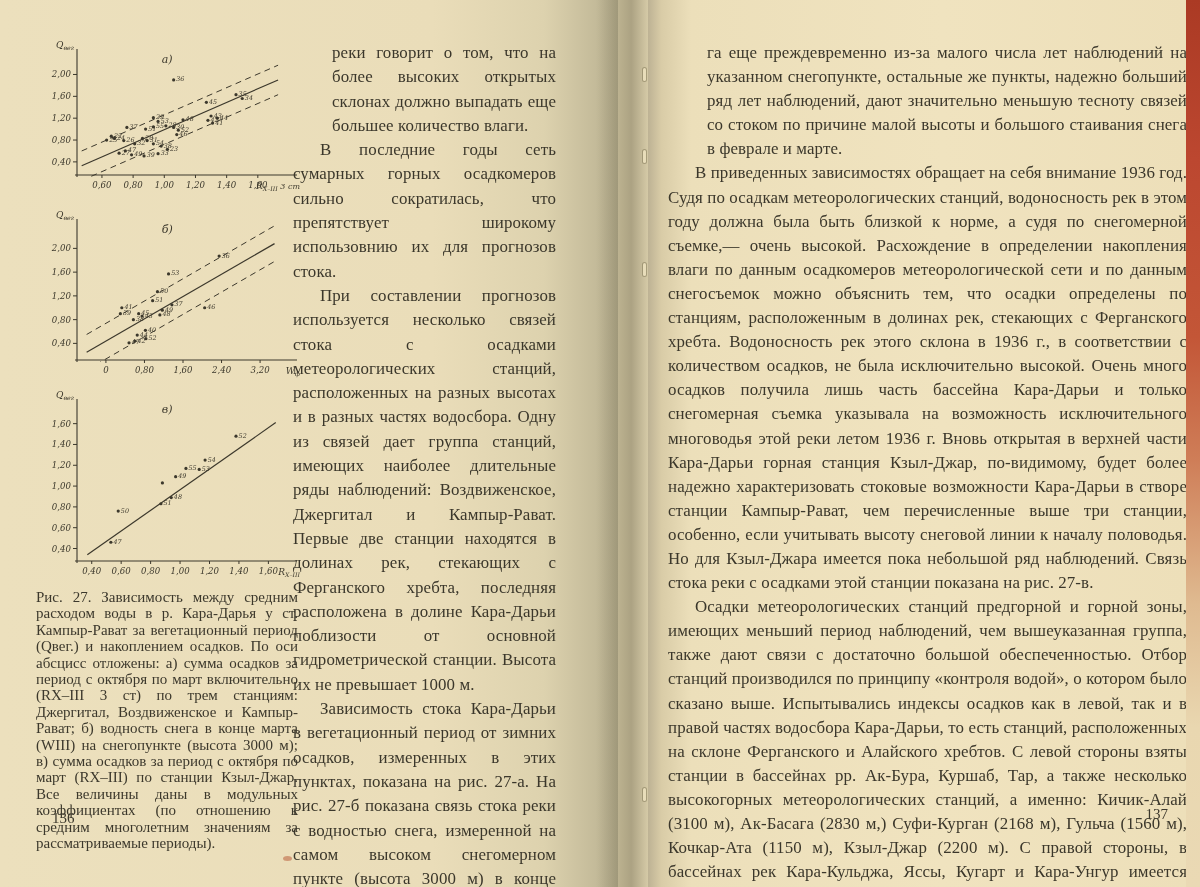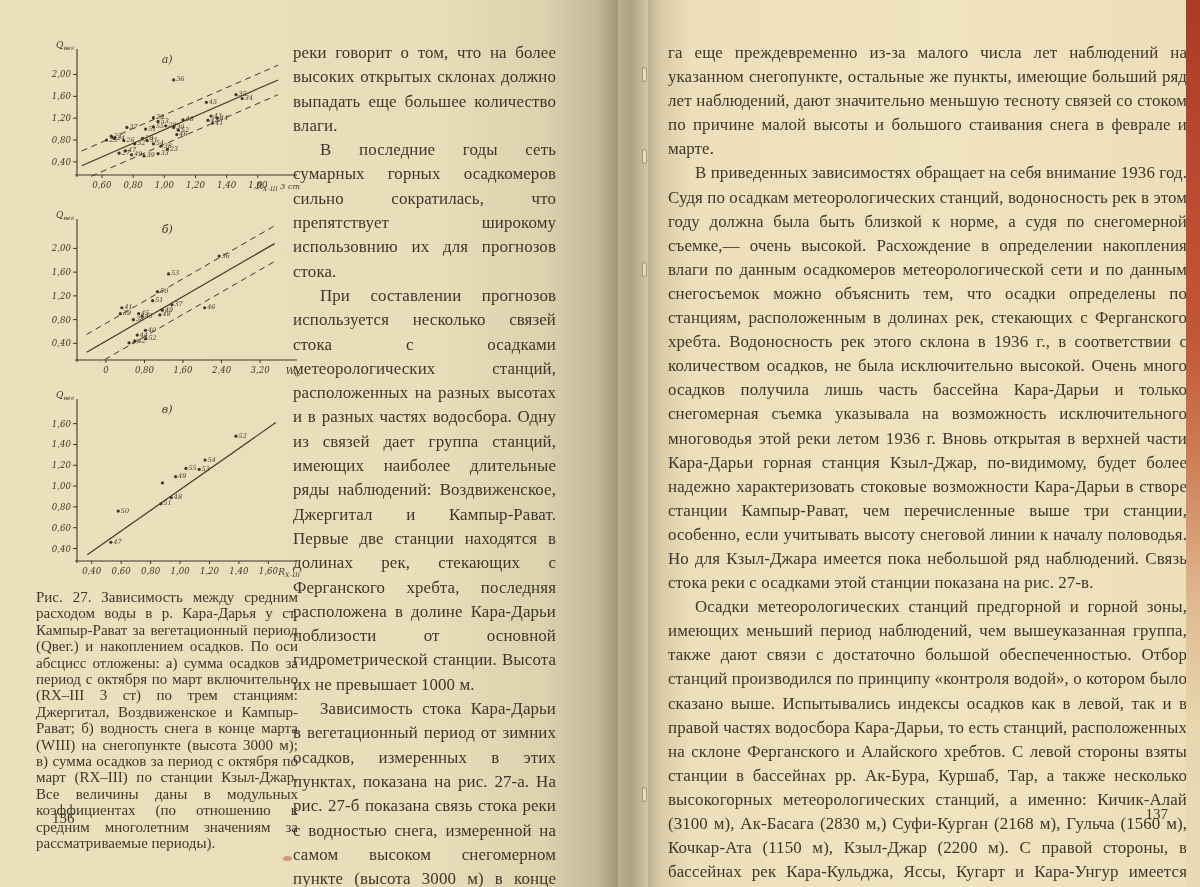--- a/index.html
+++ b/index.html
@@ -27,21 +27,21 @@
   .chart-b{left:40px;top:210px;width:262px;height:177px;}
   .chart-v{left:40px;top:390px;width:262px;height:198px;}
   .caption{position:absolute;left:36px;top:589px;width:262px;
     font-size:15px;line-height:16.4px;text-align:justify;color:#3c382c;}
   .pagenum{position:absolute;font-size:15px;color:#3c382c;}
   .pagenum-left{left:52px;top:810px;}
 
   
   .text-col{position:absolute;text-align:justify;color:#3b372b;}
   .text-col p{margin:0;text-indent:27px;}
-  .text-col p.noindent{text-indent:0;}
+  .text-col p.noindent{text-indent:0;margin-left:39px;}
   .col-mid{left:293px;top:41px;width:263px;font-size:16.9px;line-height:24.3px;
     letter-spacing:.1px;}
   .col-right{left:668px;top:41px;width:519px;font-size:16.9px;line-height:24.1px;
     letter-spacing:.1px;}
 </style>
 </head>
 <body>
 
 <div class="book">
 
@@ -303,21 +303,21 @@
   </div>
 
   <div class="gutter"></div>
   <div class="thread" style="top:68px"></div>
   <div class="thread" style="top:150px"></div>
   <div class="thread" style="top:263px"></div>
   <div class="thread" style="top:788px"></div>
 
   <div class="page page-right">
     <div class="text-col col-right" style="left:20px;">
-      <p class="noindent">га еще преждевременно из-за малого числа лет наблюдений на указанном снегопункте, остальные же пункты, имеющие больший ряд лет наблюдений, дают значительно меньшую тесноту связей со стоком по причине малой высоты и большого стаивания снега в феврале и марте.</p>
+      <p class="noindent">га еще преждевременно из-за малого числа лет наблюдений на указанном снегопункте, остальные же пункты, надежно больший ряд лет наблюдений, дают значительно меньшую тесноту связей со стоком по причине малой высоты и большого стаивания снега в феврале и марте.</p>
       <p>В приведенных зависимостях обращает на себя внимание 1936 год. Судя по осадкам метеорологических станций, водоносность рек в этом году должна была быть близкой к норме, а судя по снегомерной съемке,— очень высокой. Расхождение в определении накопления влаги по данным осадкомеров метеорологической сети и по данным снегосъемок можно объяснить тем, что осадки определены по станциям, расположенным в долинах рек, стекающих с Ферганского хребта. Водоносность рек этого склона в 1936 г., в соответствии с количеством осадков, не была исключительно высокой. Очень много осадков получила лишь часть бассейна Кара-Дарьи и только снегомерная съемка указывала на возможность исключительного многоводья этой реки летом 1936 г. Вновь открытая в верхней части Кара-Дарьи горная станция Кзыл-Джар, по-видимому, будет более надежно характеризовать стоковые возможности Кара-Дарьи в створе станции Кампыр-Рават, чем перечисленные выше три станции, особенно, если учитывать высоту снеговой линии к началу половодья. Но для Кзыл-Джара имеется пока небольшой ряд наблюдений. Связь стока реки с осадками этой станции показана на рис. 27-в.</p>
       <p>Осадки метеорологических станций предгорной и горной зоны, имеющих меньший период наблюдений, чем вышеуказанная группа, также дают связи с достаточно большой обеспеченностью. Отбор станций производился по принципу «контроля водой», о котором было сказано выше. Испытывались индексы осадков как в левой, так и в правой частях водосбора Кара-Дарьи, то есть станций, расположенных на склоне Ферганского и Алайского хребтов. С левой стороны взяты станции в бассейнах рр. Ак-Бура, Куршаб, Тар, а также несколько высокогорных метеорологических станций, а именно: Кичик-Алай (3100 м), Ак-Басага (2830 м,) Суфи-Курган (2168 м), Гульча (1560 м), Кочкар-Ата (1150 м), Кзыл-Джар (2200 м). С правой стороны, в бассейнах рек Кара-Кульджа, Яссы, Кугарт и Кара-Унгур имеется более десяти пунктов измерения осадков. Наилучшие результаты в смысле тесноты связи со стоком, дали следующие пункты: Донгуз-Тау (высота 1420 м), Саламалик (1290 м) и Ак-Терек-Гава (1748 м).</p>
 
     </div>
     <div class="pagenum" style="left:470px;top:806px;width:50px;text-align:right;">137</div>
   </div>
 
   <div class="cover-edge"></div>
 </div>
 

